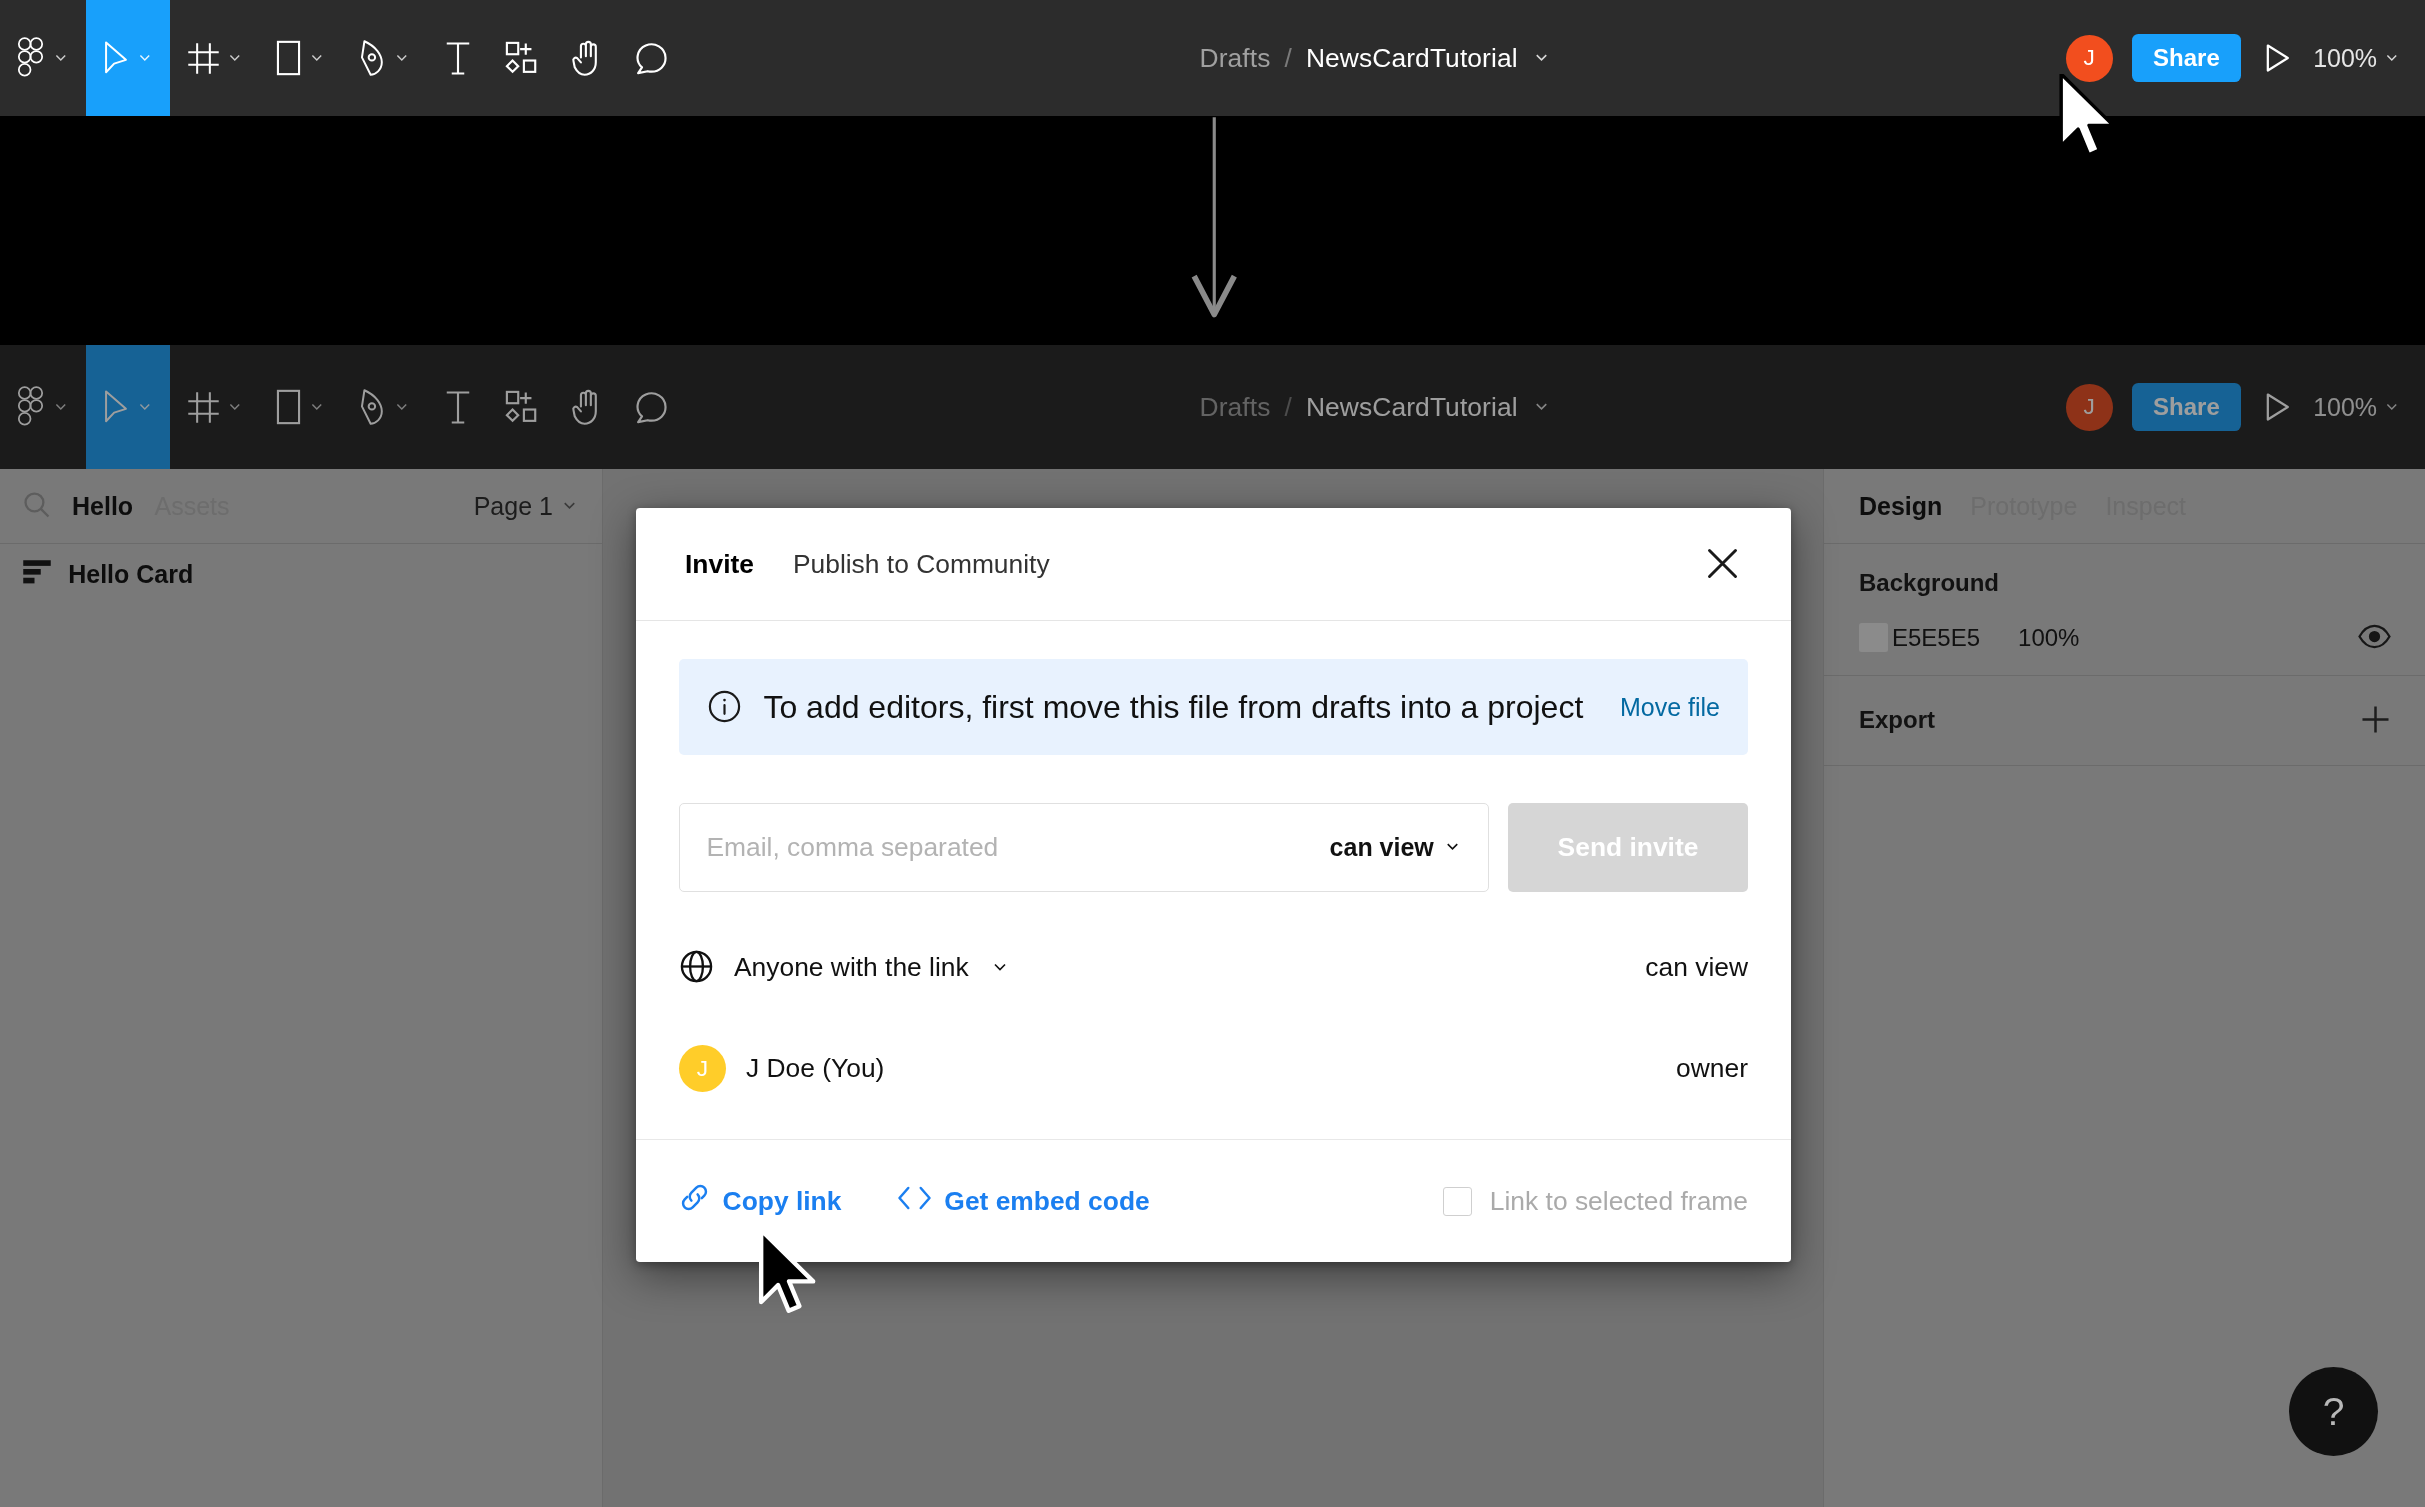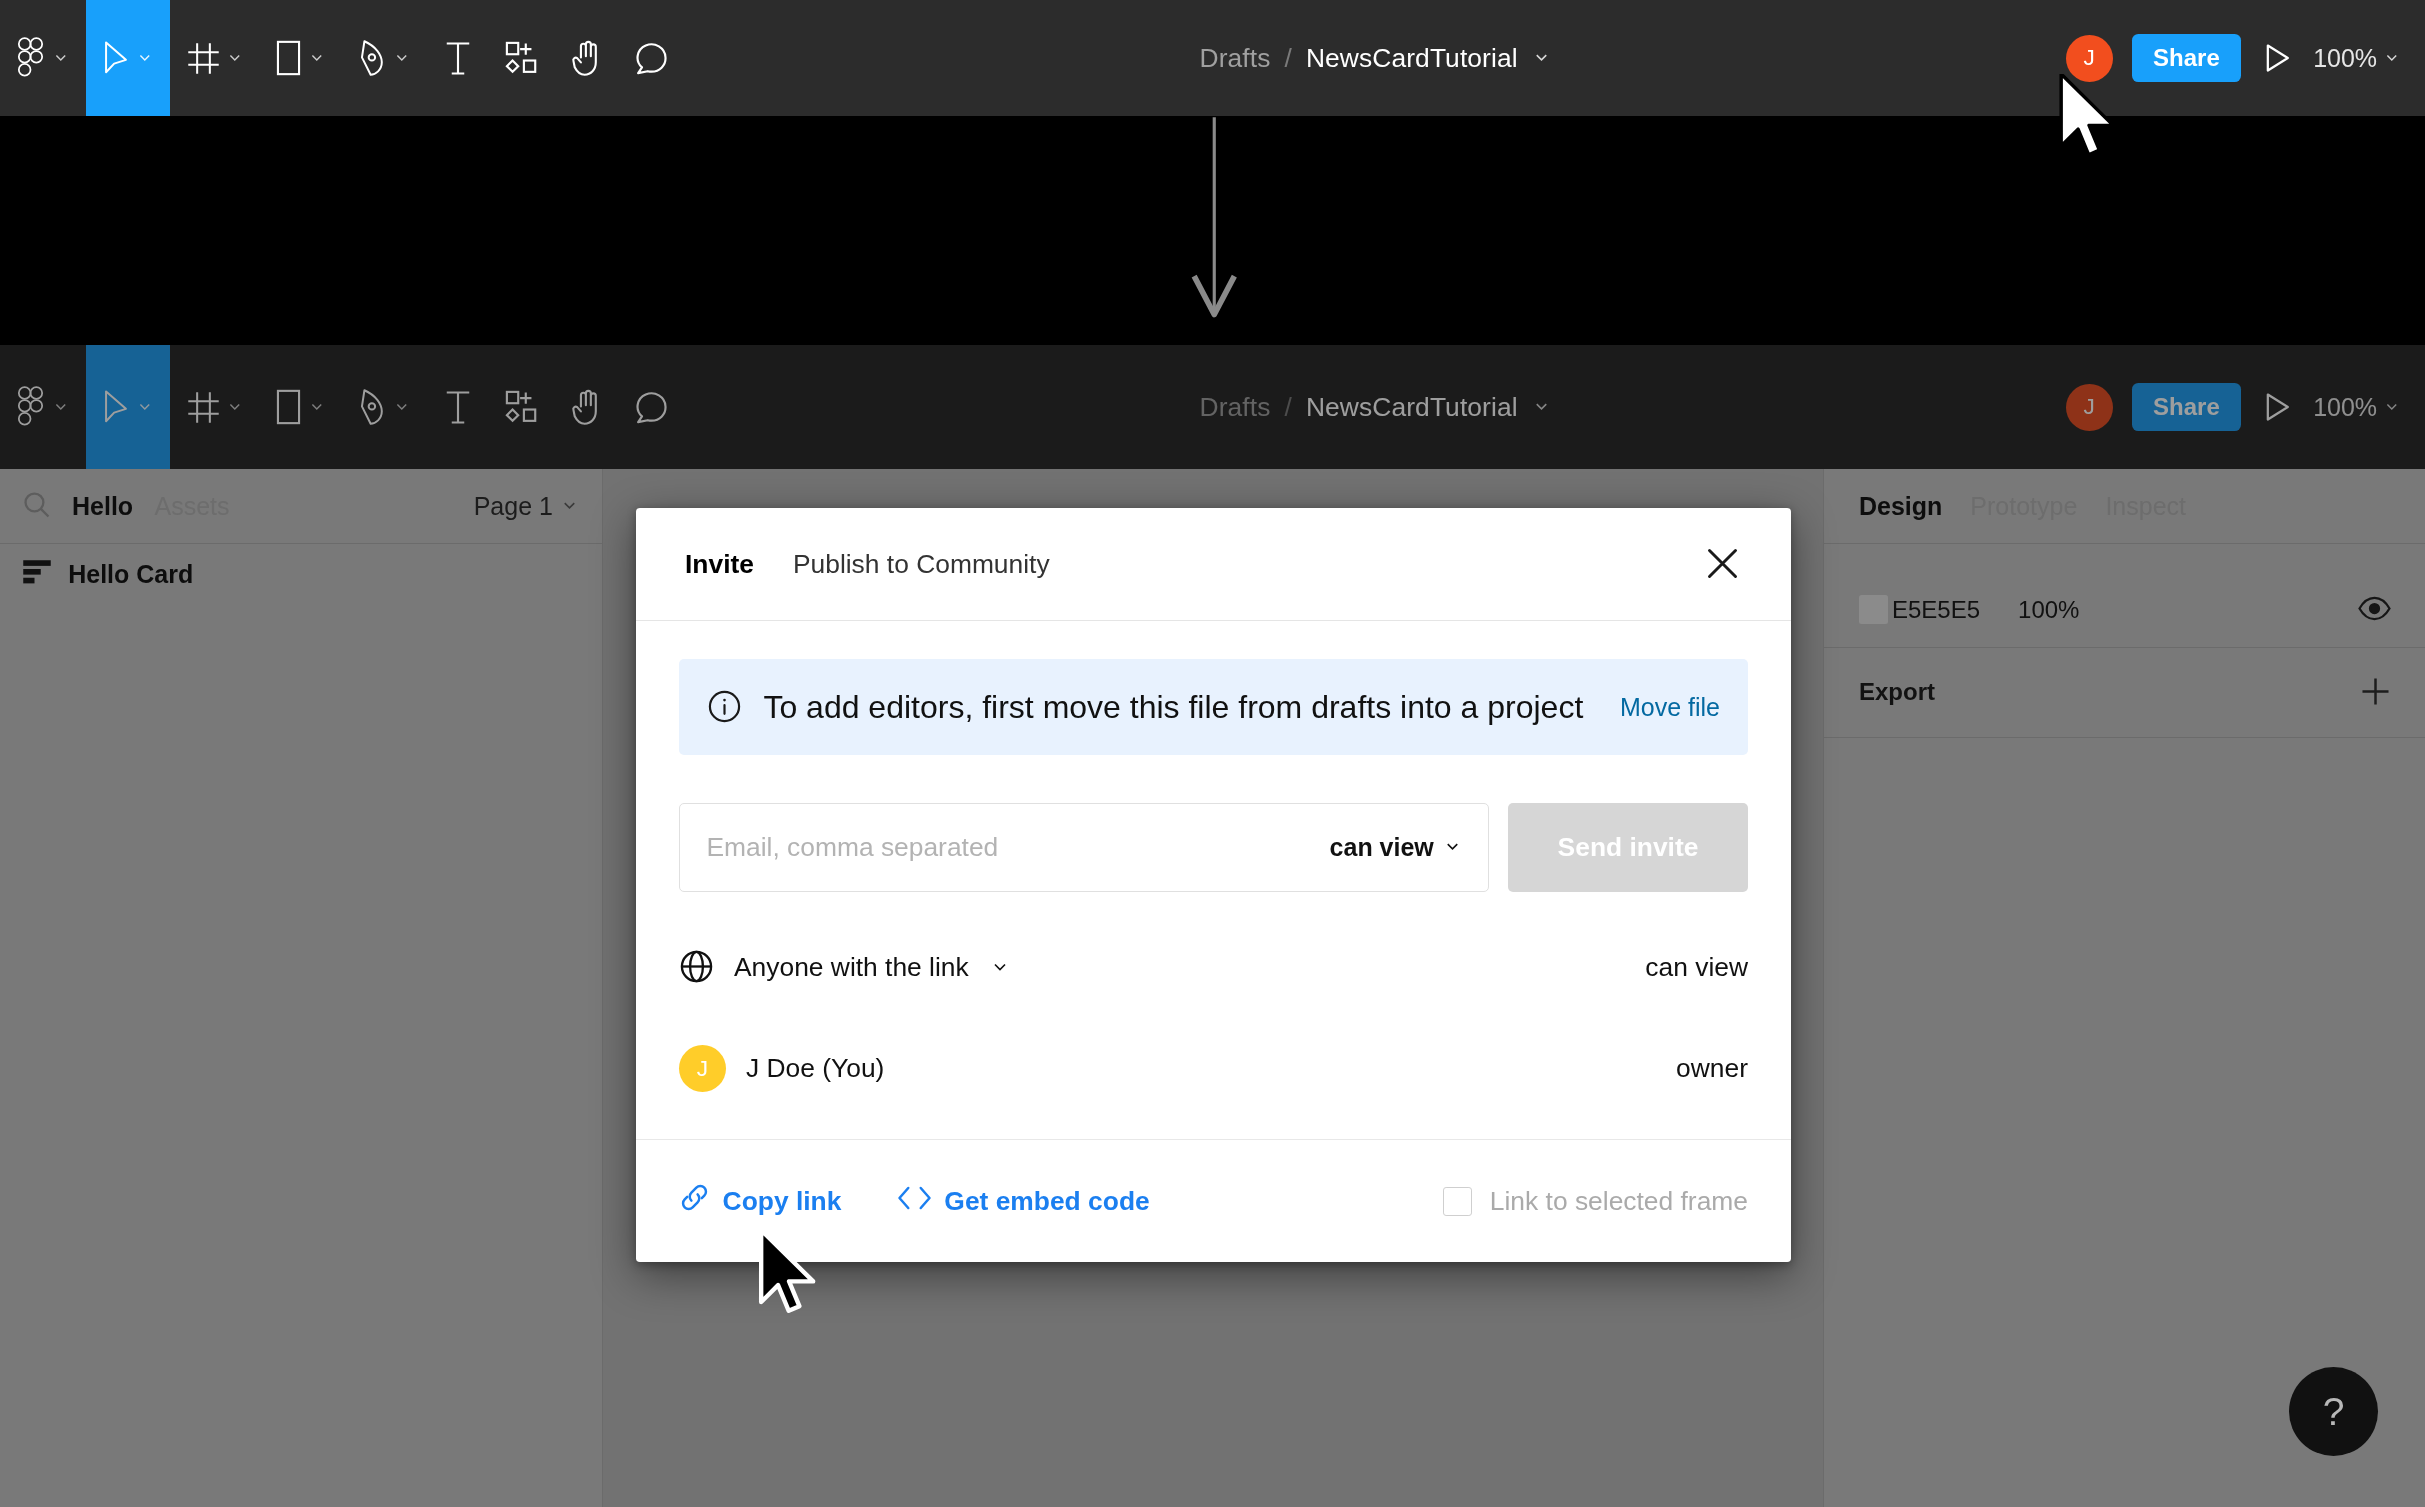--- a/index.html
+++ b/index.html
@@ -573,20 +573,21 @@
       </div>
     </div>
 
     <div class="right-panel">
       <div class="rp-header">
         <span class="rp-tab on">Design</span>
         <span class="rp-tab">Prototype</span>
         <span class="rp-tab">Inspect</span>
       </div>
       <div class="rp-section">
+        <div class="rp-title">Background</div>
         <div class="rp-row">
           <span class="swatch"></span>
           <span class="rp-hex">E5E5E5</span>
           <span class="rp-opacity">100%</span>
           <span class="rp-eye">
             <svg width="33" height="25" viewBox="0 0 26 20" fill="none" stroke="#161616" stroke-width="1.8">
               <path d="M1 10 C5 3 9.5 1.5 13 1.5 C16.5 1.5 21 3 25 10 C21 17 16.5 18.5 13 18.5 C9.5 18.5 5 17 1 10 Z"></path>
               <circle cx="13" cy="10" r="3.6" fill="#161616"></circle>
             </svg>
           </span>

